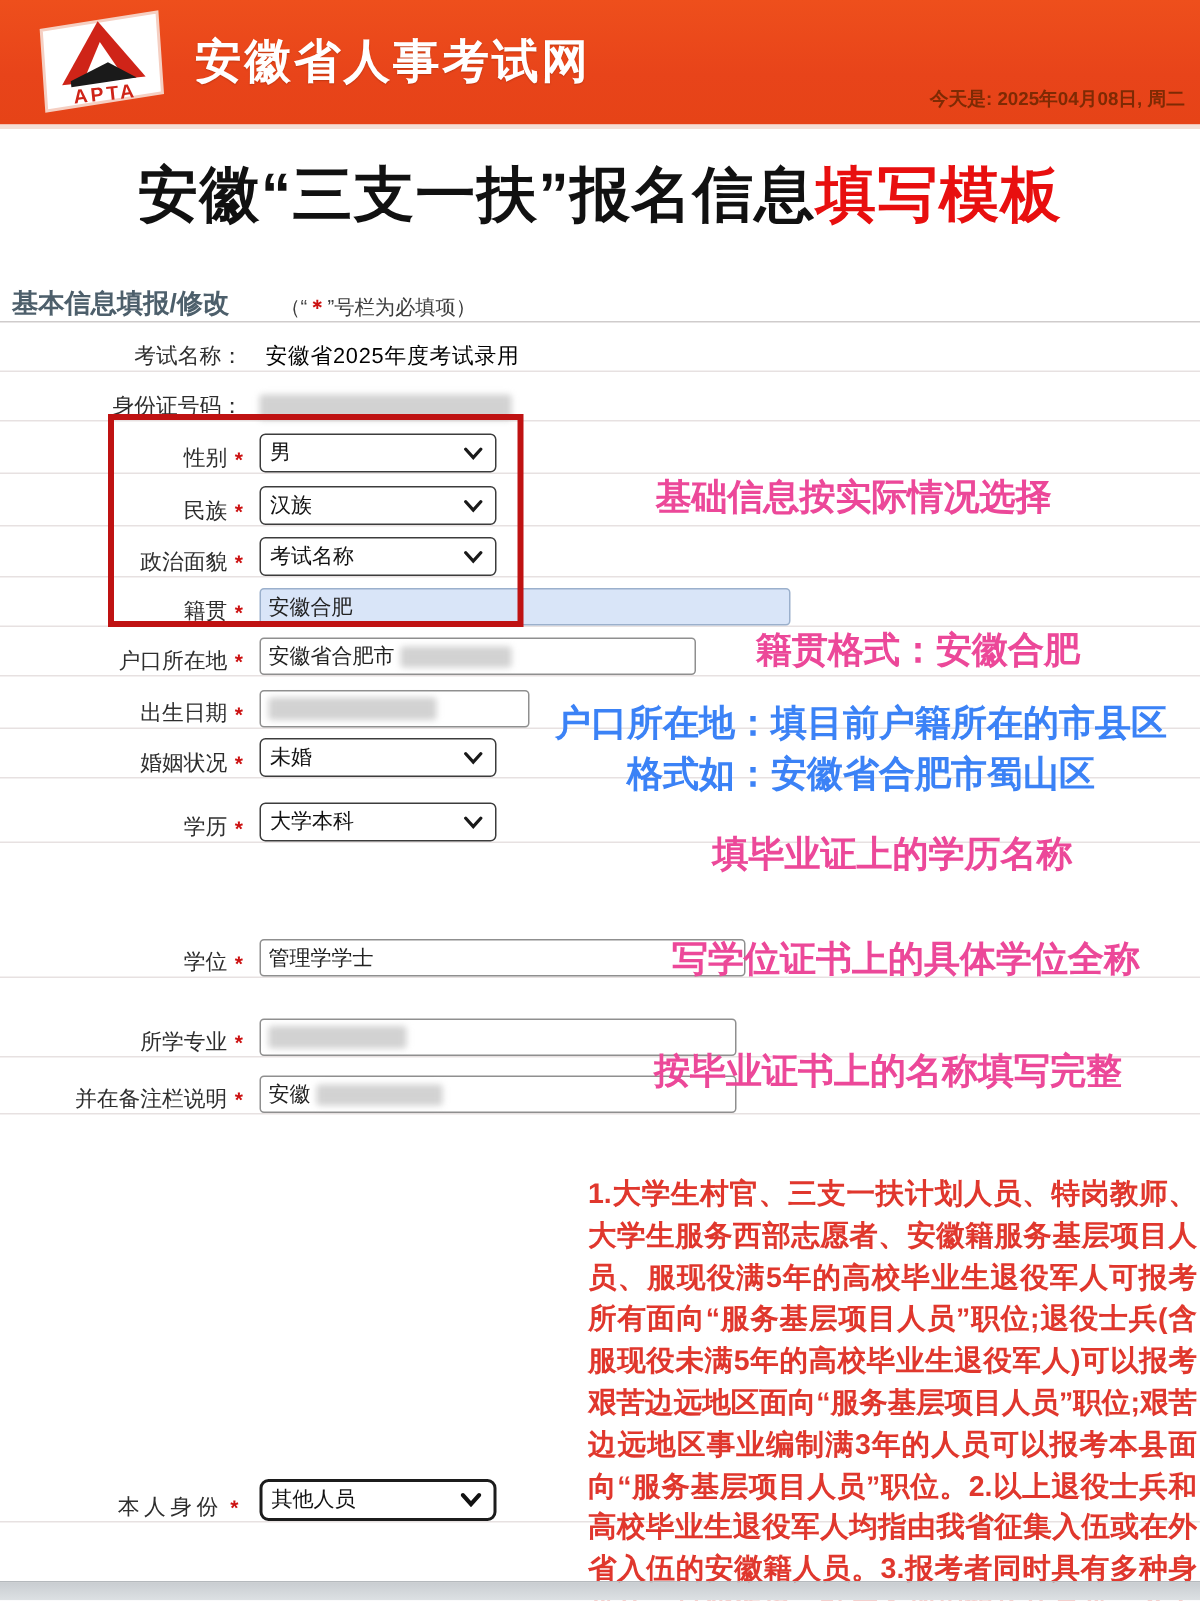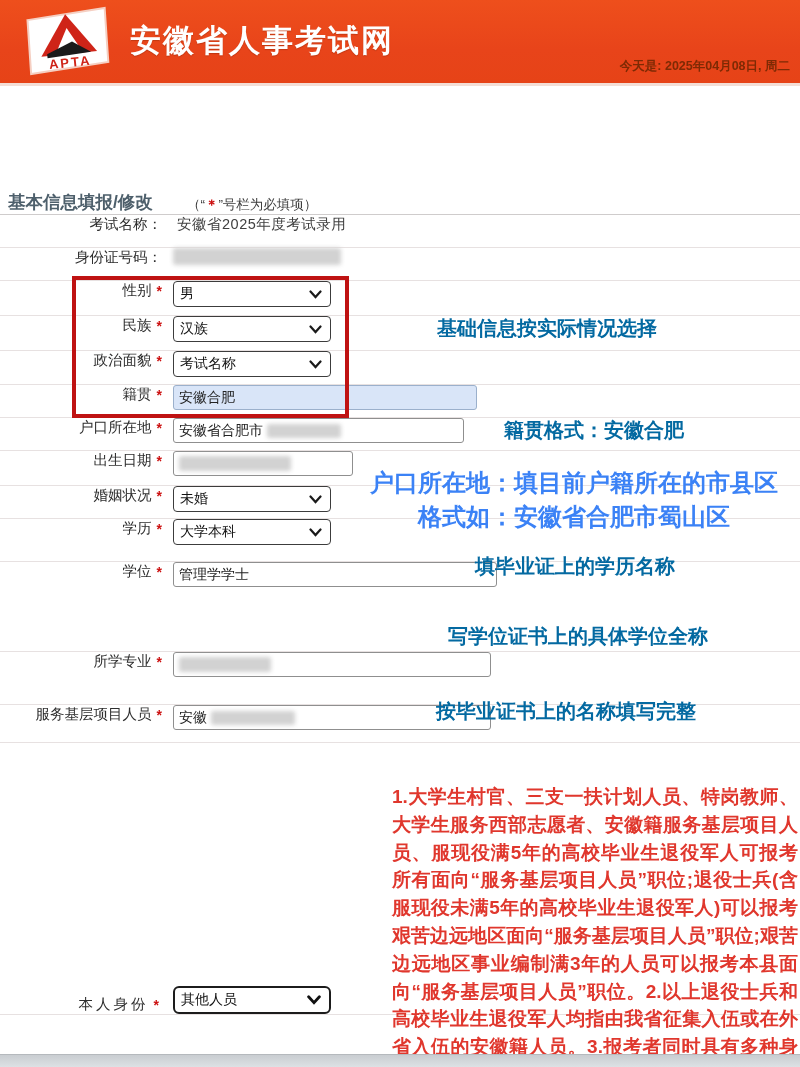--- a/index.html
+++ b/index.html
@@ -23,42 +23,42 @@
 
   
   .sect { position:absolute; left:0; top:181px; width:800px; height:34px; border-bottom:1px solid #cfcccc;
           display:flex; align-items:flex-end; padding:0 8px; }
   .sect-title { color:#4d5f6b; font-size:17.5px; font-weight:600; }
   .sect-note { margin-left:34px; font-size:13.5px; color:#3d3d3d; }
   .sect-note .req { color:#cc1111; font-weight:bold; }
 
   
   .form { position:absolute; left:0; top:215px; width:800px; }
-  .frow { display:flex; align-items:flex-start; border-bottom:1px solid #e7e1e1; width:800px; }
+  .frow { display:flex; align-items:flex-end; border-bottom:1px solid #e7e1e1; width:800px; }
   .flabel { width:168px; display:flex; justify-content:flex-end; align-items:center; gap:5px;
             padding-right:6px; font-size:14.5px; color:#2e2e2e; white-space:nowrap; }
   .flabel .req { color:#cc1111; font-size:14px; font-weight:bold; }
   .fctrl { display:flex; align-items:center; margin-left:5px; }
-  .fvalue { font-size:14.5px; color:#404040; letter-spacing:.5px; }
+  .fvalue { font-size:14.5px; color:#000000; letter-spacing:.5px; }
 
   .blurblock { background:#d2d2d2; border-radius:2px; filter:blur(2px); }
 
   .tinput { height:25px; border:1px solid #8f8f8f; border-radius:3px; background:#fff;
             display:flex; align-items:center; padding:0 5px; font-size:14px; color:#222; gap:4px; }
   .tinput.blue { background:#d9e5f8; border-color:#9bb0cc; }
 
   .sel { width:158px; height:26px; border:1.6px solid #3c3c3c; border-radius:4px; background:#fff;
          display:flex; align-items:center; justify-content:space-between; padding:0 8px 0 6px;
          font-size:14px; color:#111; cursor:default; }
   .sel.big { width:158px; height:28px; border:2px solid #1c1c1c; border-radius:6px; font-weight:500; }
 
   
   .redbox { position:absolute; left:72px; top:276px; width:277px; height:142px;
             border:4px solid #bf1212; pointer-events:none; }
-  .ann { position:absolute; color:#0369a1; font-weight:bold; font-size:20px; white-space:nowrap; }
+  .ann { position:absolute; color:#ec4899; font-weight:bold; font-size:24px; white-space:nowrap; }
   .ann2 { position:absolute; left:348px; top:466px; width:452px; text-align:center;
           color:#3b82f6; font-weight:bold; font-size:24px; line-height:34px; }
   .idnote { position:absolute; left:392px; top:783px; width:406px; color:#e0372d; font-weight:bold;
             font-size:19px; line-height:27.8px; text-align:justify; }
 
   .bottom-strip { position:absolute; left:0; bottom:0; width:800px; height:13px;
                   background:linear-gradient(180deg,#c9cdd1,#dde1e4); border-top:1px solid #b5b9bd; }
 </style>
 </head>
 <body>
@@ -72,20 +72,23 @@
         <polygon points="52,10 80,50 24,50" fill="#cf2418"></polygon>
         <polygon points="52,24 64,46 40,46" fill="#ffffff"></polygon>
         <path d="M30 48 L56 38 L74 50 L30 52 Z" fill="#1a1a1a"></path>
         <text x="52" y="63" text-anchor="middle" font-size="13" font-weight="bold" letter-spacing="2" fill="#cf2418">APTA</text>
       </g>
     </svg>
     <div class="site-title">安徽省人事考试网</div>
     <div class="hdr-date">今天是: 2025年04月08日, 周二</div>
   </div>
 
+  <div class="big-title">
+    <span>安徽“三支一扶”报名信息</span><span class="red">填写模板</span>
+  </div>
 
   <div class="sect">
     <span class="sect-title">基本信息填报/修改</span>
     <span class="sect-note"><span>（“</span><span class="req">＊</span><span>”号栏为必填项）</span></span>
   </div>
 
   <div class="form">
 
     <div class="frow" style="height:33px">
       <div class="flabel">
@@ -150,21 +153,21 @@
         </div>
       </div>
     </div>
 
     <div class="frow" style="height:33px">
       <div class="flabel">
           <span>籍贯</span>
           <span class="req">*</span>
         </div>
       <div class="fctrl">
-        <div class="tinput blue" style="width:304px">
+        <div class="tinput blue" style="width:354px">
           <span>安徽合肥</span>
         </div>
       </div>
     </div>
 
     <div class="frow" style="height:33px">
       <div class="flabel">
           <span>户口所在地</span>
           <span class="req">*</span>
         </div>
@@ -237,21 +240,21 @@
         </div>
       <div class="fctrl">
         <div class="tinput" style="width:318px">
           <span class="blurblock" style="width:92px;height:15px"></span>
         </div>
       </div>
     </div>
 
     <div class="frow" style="height:38px">
       <div class="flabel">
-          <span>服务基层项目人员</span>
+          <span>并在备注栏说明</span>
           <span class="req">*</span>
         </div>
       <div class="fctrl">
         <div class="tinput" style="width:318px">
           <span>安徽</span>
           <span class="blurblock" style="width:84px;height:14px"></span>
         </div>
       </div>
     </div>
 

